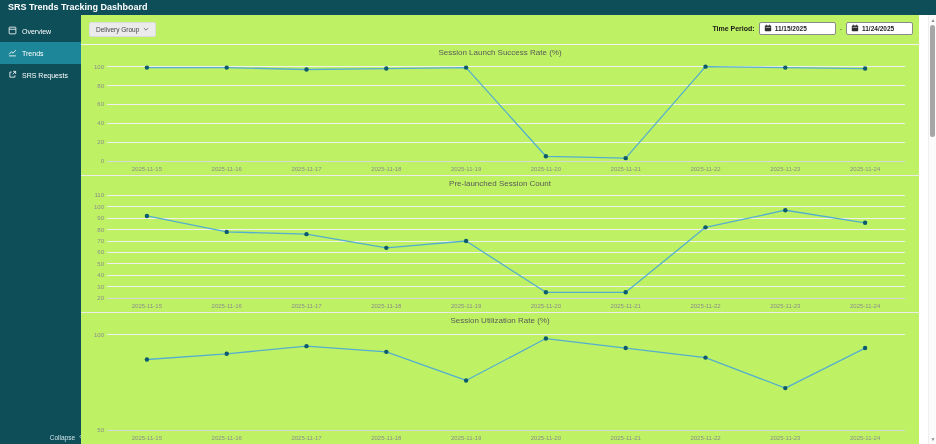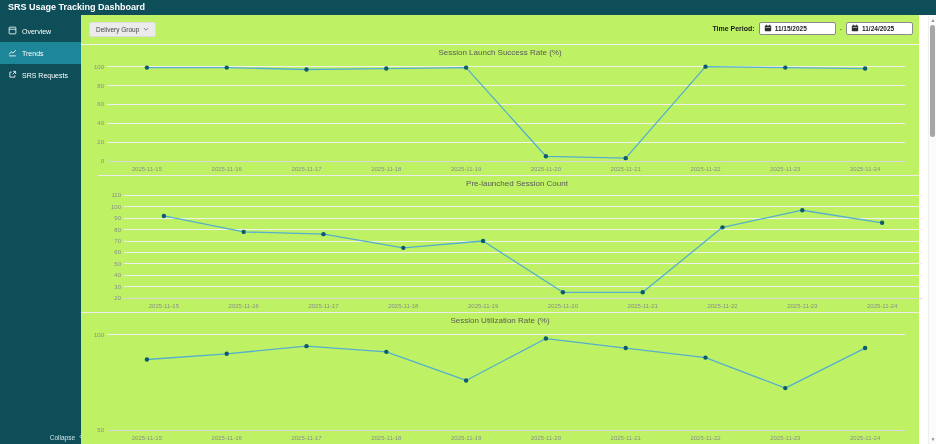--- a/index.html
+++ b/index.html
@@ -55,42 +55,42 @@
   .date-field input {
     border:none; outline:none; font-size:6.5px; font-weight:700;
     color:#222; padding:0; font-family:"Liberation Sans",sans-serif; background:transparent;
   }
   .date-field.start input { width:56px; }
   .date-field.end   input { width:46px; }
   .range-sep { font-weight:400; color:#444; }
   
   .chart-section { position:relative; border-top:1px solid #ececec; min-height:0; }
   .chart-section.s0 { flex:131 1 0; border-top:1px solid #f3f3f3; }
-  .chart-section.s1 { flex:137 1 0;margin-left:17px; }
+  .chart-section.s1 { flex:137 1 0; }
   .chart-section.s2 { flex:132 1 0;text-align:right; }
   .chart-canvas { position:absolute; inset:0; }
   
   .scrollbar {
     position:absolute; top:15px; right:0; width:8px; bottom:0;
     background:#fbfbfb; border-left:1px solid #efefef;
   }
   .sb-arrow { position:absolute; left:0; width:8px; text-align:center;
     font-size:5px; color:#8a8a8a; line-height:6px; cursor:pointer; }
   .sb-arrow.up { top:2px; }
   .sb-arrow.down { bottom:2px; }
   .sb-thumb {
     position:absolute; top:10px; left:1px; width:5px; height:112px;
     background:#a6a6a6; border-radius:3px; cursor:pointer;
   }
 </style>
 </head>
 <body>
 
 <div class="header">
-  <span>SRS Usage Tracking Dashboard</span>
+  <span>SRS Trends Tracking Dashboard</span>
 </div>
 
 <div class="sidebar">
   <div class="side-item">
     <span>
       <svg width="9" height="9" viewBox="0 0 12 12">
           <rect x="1.5" y="1.5" width="9" height="9" rx="1" fill="none" stroke="#fff" stroke-width="1.1"></rect>
           <path d="M1.5 4.3h9" stroke="#fff" stroke-width="1.1"></path>
         </svg>
     </span>

